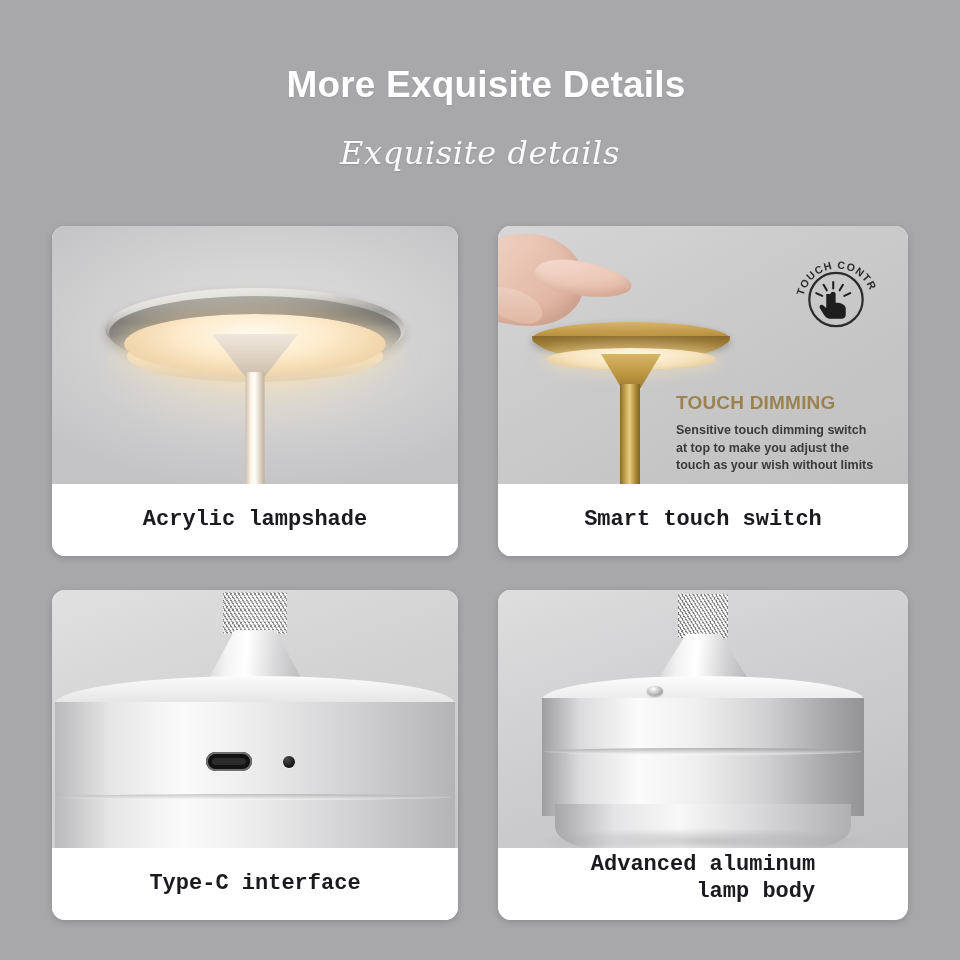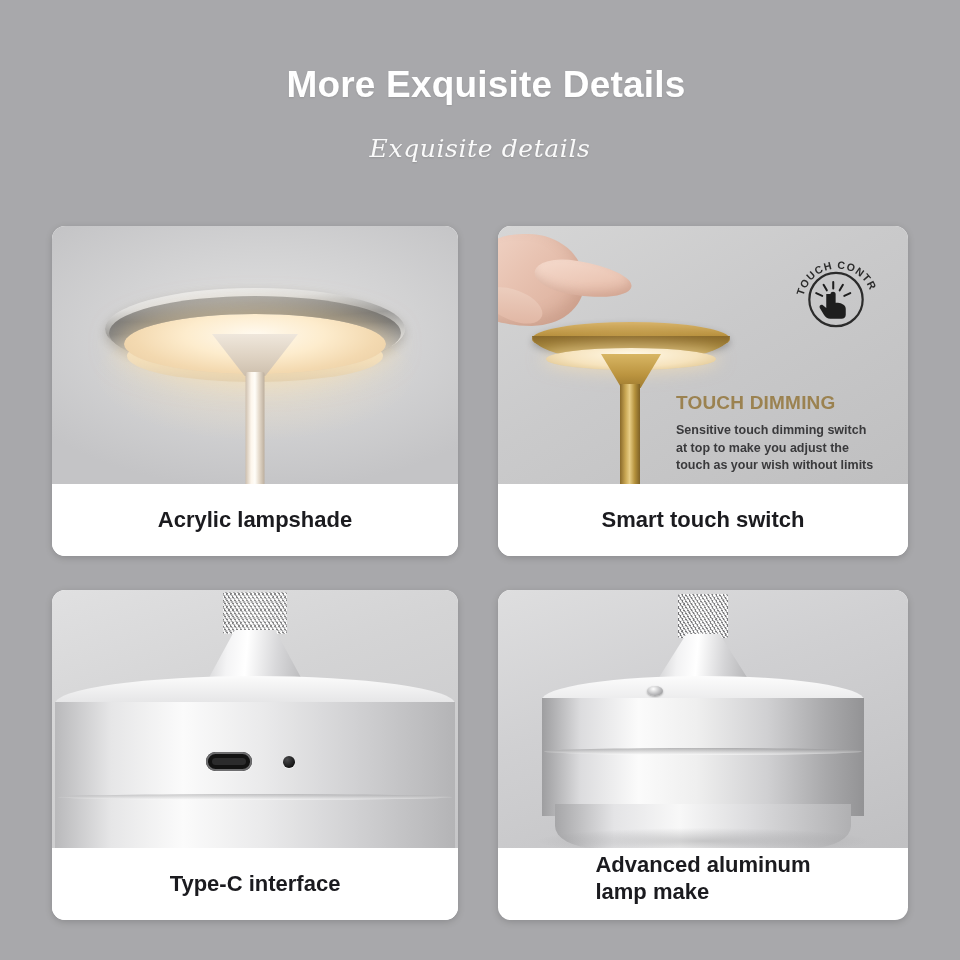--- a/index.html
+++ b/index.html
@@ -22,21 +22,21 @@
     color: #ffffff;
     letter-spacing: 0.2px;
     text-shadow: 0 1px 2px rgba(0,0,0,0.10);
     padding-left: 12px;
   }
 
   .sub-title {
     margin-top: 28px;
     font-family: "DejaVu Serif", serif;
     font-style: italic;
-    font-size: 25px;
+    font-size: 32px;
     color: #fafafa;
     letter-spacing: 0.6px;
     text-shadow: 0 1px 2px rgba(0,0,0,0.13);
   }
 
   
   .grid {
     position: absolute;
     left: 52px;
     top: 226px;
@@ -62,22 +62,23 @@
     overflow: hidden;
     background: #d8d8d8;
   }
 
   .card-caption {
     height: 72px;
     background: #ffffff;
     display: flex;
     align-items: center;
     justify-content: center;
-    text-align: left;
+    text-align: right;
     padding: 0 12px;
+    font-family: Liberation Mono, monospace;
   }
   .card-caption.tall { height: 60px; }
 
   .caption-text {
     font-size: 22px;
     font-weight: bold;
     color: #1b1b1f;
     line-height: 1.25;
   }
 
@@ -489,18 +490,18 @@
       <div class="p4-top-disc"></div>
       <div class="p4-screw"></div>
       <div class="p4-body"></div>
       <div class="p4-seam"></div>
       <div class="p4-foot"></div>
       <div class="p4-shadow"></div>
     </div>
     <div class="card-caption tall">
       <span class="caption-text">
         <span>Advanced aluminum</span><br>
-        <span>lamp make</span>
+        <span>lamp body</span>
       </span>
     </div>
   </div>
 
 </div>
 
 </body></html>

